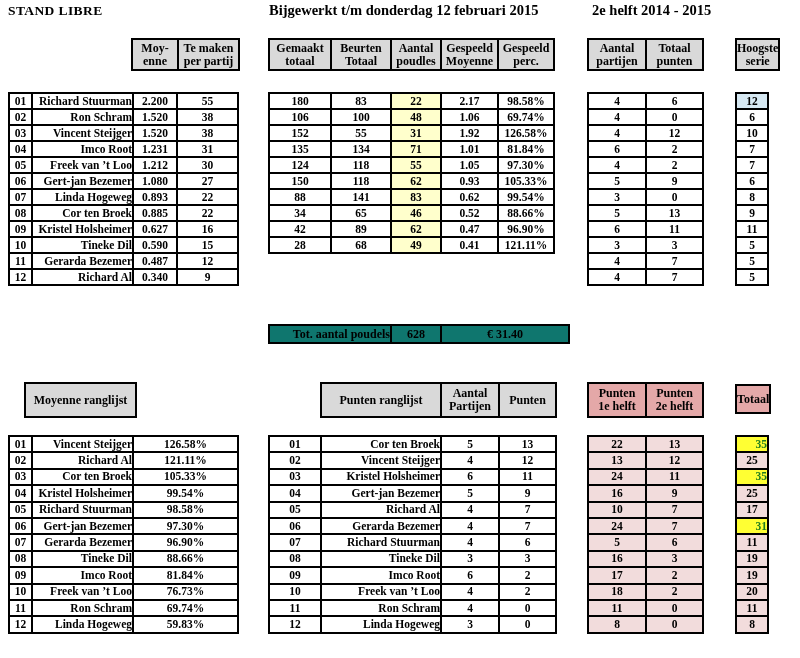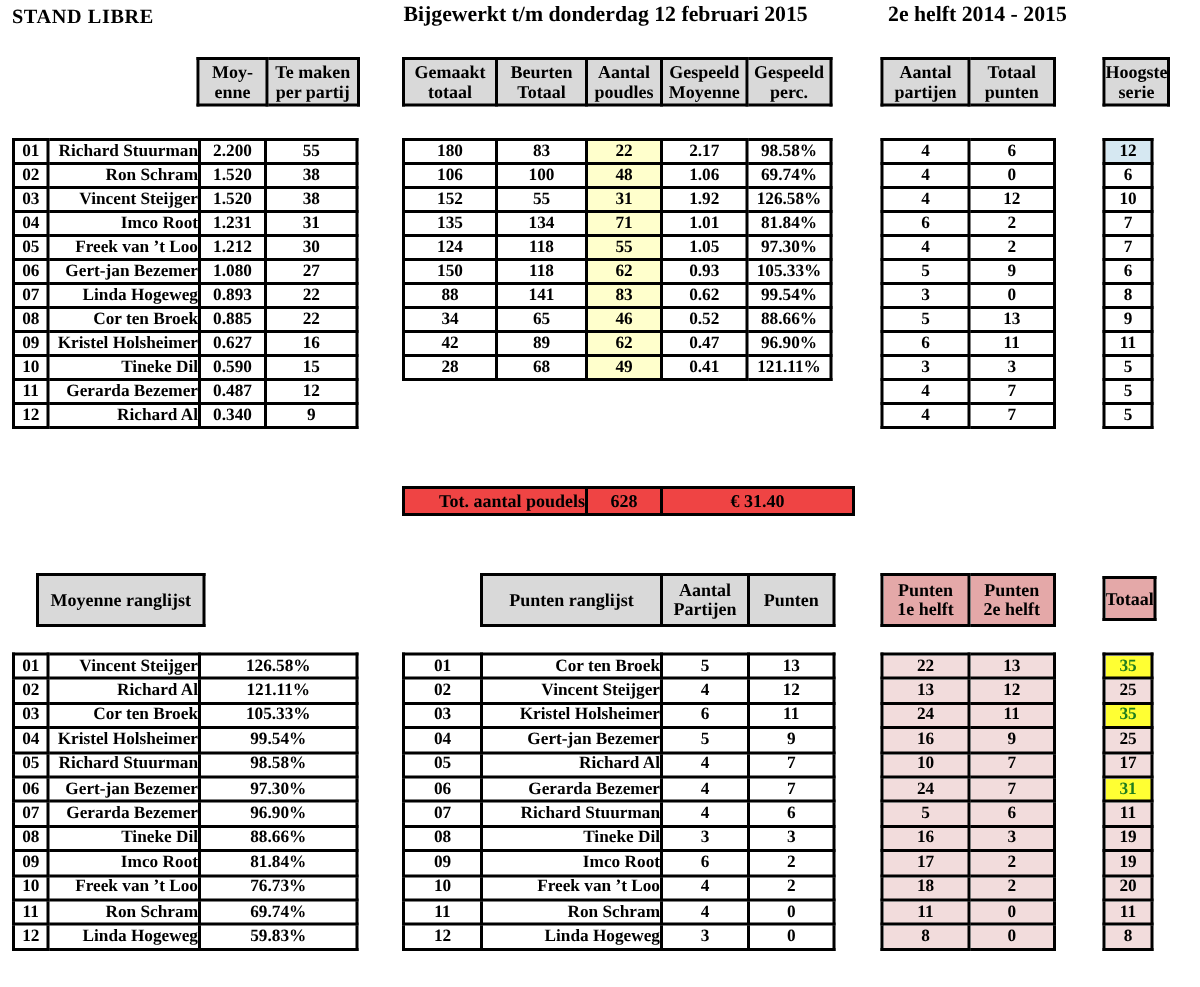--- a/index.html
+++ b/index.html
@@ -19,22 +19,22 @@
   .hdr td { background:#d9d9d9; height:31px; white-space:pre-line; font-size:12px; }
   .hdr1 td { background:#d9d9d9; height:34px; font-size:12px; white-space:pre-line; }
   .pinkhdr td { background:#e4a8a8; }
   .body td { height:16px; }
   .bot td { height:16.4px; }
   .name { text-align:right; padding-left:4px; }
   .rank { }
   .center-tbl td:nth-child(3) { background:#ffffcc; }
   .blue { background:#d6e8f2; }
   .pinkcell td { background:#f2dcdc; }
-  .hl { background:#ffff33 !important; color:#1f7d1f; }
-  .totals td { background:#ef4444; height:18px; font-size:12px; }
+  .hl { background:#ffff33 !important; color:#1f7d1f;text-align:right; }
+  .totals td { background:#0f766e; height:18px; font-size:12px; }
   
   .w-rank{width:23px}.w-name{width:101px}.w-moy{width:44px}.w-tm{width:61px}
   .w-gem{width:62px}.w-beu{width:60px}.w-pou{width:50px}.w-gmo{width:57px}.w-gpe{width:56px}
   .w-par{width:58px}.w-pun{width:57px}.w-ser{width:32px}
   .w-pct{width:105px}.w-rank2{width:52px}.w-name2{width:120px}
   .w-tot-label{width:122px}.w-tot-val{width:50px}.w-tot-eur{width:128px}
   .w-moyhdr{width:111px}
 </style>
 </head>
 <body>

